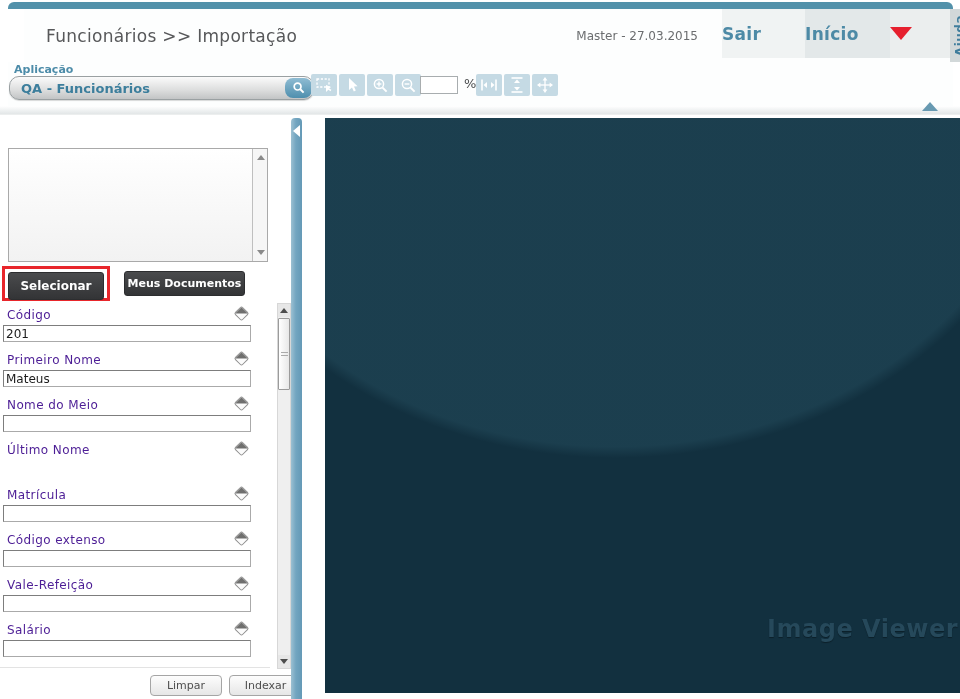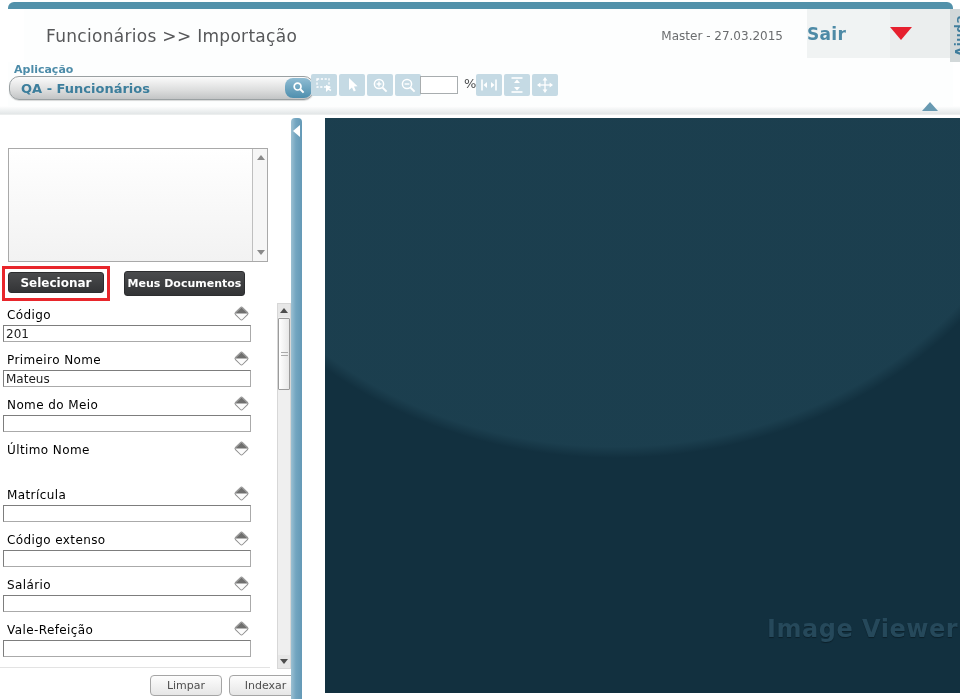--- a/index.html
+++ b/index.html
@@ -60,27 +60,27 @@
   .fl-scrollcol { position:absolute; right:0; top:0; width:15px; height:112px; background:#f6f6f6; border-left:1px solid #bfbfbf; }
   .tri-up-s { position:absolute; left:4px; top:6px; width:0; height:0;
     border-left:4px solid transparent; border-right:4px solid transparent; border-bottom:5px solid #8a8a8a; }
   .tri-down-s { position:absolute; left:4px; bottom:6px; width:0; height:0;
     border-left:4px solid transparent; border-right:4px solid transparent; border-top:5px solid #8a8a8a; }
 
   .red-annotation { position:absolute; left:2px; top:266px; width:108px; height:35px;
     border:3px solid #e8262b; background:transparent; }
   .dark-btn { background:linear-gradient(#4a4b4d,#333436); color:#fff; font-weight:bold;
     border:1px solid #2c2d2f; border-radius:3px; cursor:pointer; font-family:inherit; }
-  .btn-selecionar { position:absolute; left:3px; top:3px; width:96px; height:21px; font-size:12px; }
+  .btn-selecionar { position:absolute; left:3px; top:3px; width:96px; height:28px; font-size:12px; }
   .btn-meus { position:absolute; left:124px; top:271px; width:121px; height:25px; font-size:11px; }
 
   
   .form-fields { position:absolute; left:3px; top:305px; width:250px; }
   .field-block { position:relative; height:45px; }
-  .f-label { position:absolute; left:4px; top:3px; font-size:12px; color:#000000; letter-spacing:.4px; }
+  .f-label { position:absolute; left:4px; top:3px; font-size:12px; color:#4c1d95; letter-spacing:.4px; }
   .diamond-icon { position:absolute; right:6px; top:3px; width:11px; height:11px; transform:rotate(45deg);
     background:linear-gradient(135deg,#6f6f6e 48%,#fbfbfb 52%); border:1px solid #8e8e8e; border-radius:2px; cursor:pointer; }
   .f-input { position:absolute; left:0; top:20px; width:248px; height:17px; border:1px solid #7d7d7d;
     border-bottom-color:#aaa; border-right-color:#aaa; font-size:12px; font-family:inherit; padding:0 2px; color:#1c1c1c; background:#fff; }
 
   .form-bottom-line { position:absolute; left:0; top:667px; width:270px; height:1px; background:#e3e3e3; }
   .light-btn { position:absolute; top:675px; height:21px; border:1px solid #a5a5a5; border-radius:4px;
     background:linear-gradient(#fdfdfd,#e6e6e6); font-size:11px; color:#4f4f4f; font-family:inherit; cursor:pointer; }
   .btn-limpar { left:150px; width:72px; }
   .btn-indexar { left:229px; width:73px; }
@@ -120,20 +120,23 @@
 
   <div class="top-strip"></div>
 
   <div class="header-row">
     <div class="page-title">Funcionários &gt;&gt; Importação</div>
     <div class="header-spacer"></div>
     <div class="user-date">Master  -  27.03.2015</div>
     <div class="hdr-block hdr-sair">
       <span class="hdr-link">Sair</span>
     </div>
+    <div class="hdr-block hdr-inicio">
+      <span class="hdr-link">Início</span>
+    </div>
     <div class="hdr-block hdr-tri">
       <span class="red-triangle"></span>
     </div>
     <div class="ajuda-tab">
       <span class="ajuda-text">Ajuda</span>
     </div>
   </div>
 
   <div class="toolbar-row">
     <div class="aplicacao-label">Aplicação</div>
@@ -251,27 +254,27 @@
       <input class="f-input" type="text" value="" style="">
     </div>
 
     <div class="field-block">
       <span class="f-label">Código extenso</span>
       <span class="diamond-icon"></span>
       <input class="f-input" type="text" value="" style="">
     </div>
 
     <div class="field-block">
+      <span class="f-label">Vale-Refeição</span>
+      <span class="diamond-icon"></span>
+      <input class="f-input" type="text" value="" style="">
+    </div>
+
+    <div class="field-block">
       <span class="f-label">Salário</span>
-      <span class="diamond-icon"></span>
-      <input class="f-input" type="text" value="" style="">
-    </div>
-
-    <div class="field-block">
-      <span class="f-label">Vale-Refeição</span>
       <span class="diamond-icon"></span>
       <input class="f-input" type="text" value="" style="">
     </div>
   </div>
 
   <div class="form-bottom-line"></div>
 
   <div class="form-scrollbar">
     <div class="fs-up"></div>
     <div class="fs-thumb">

